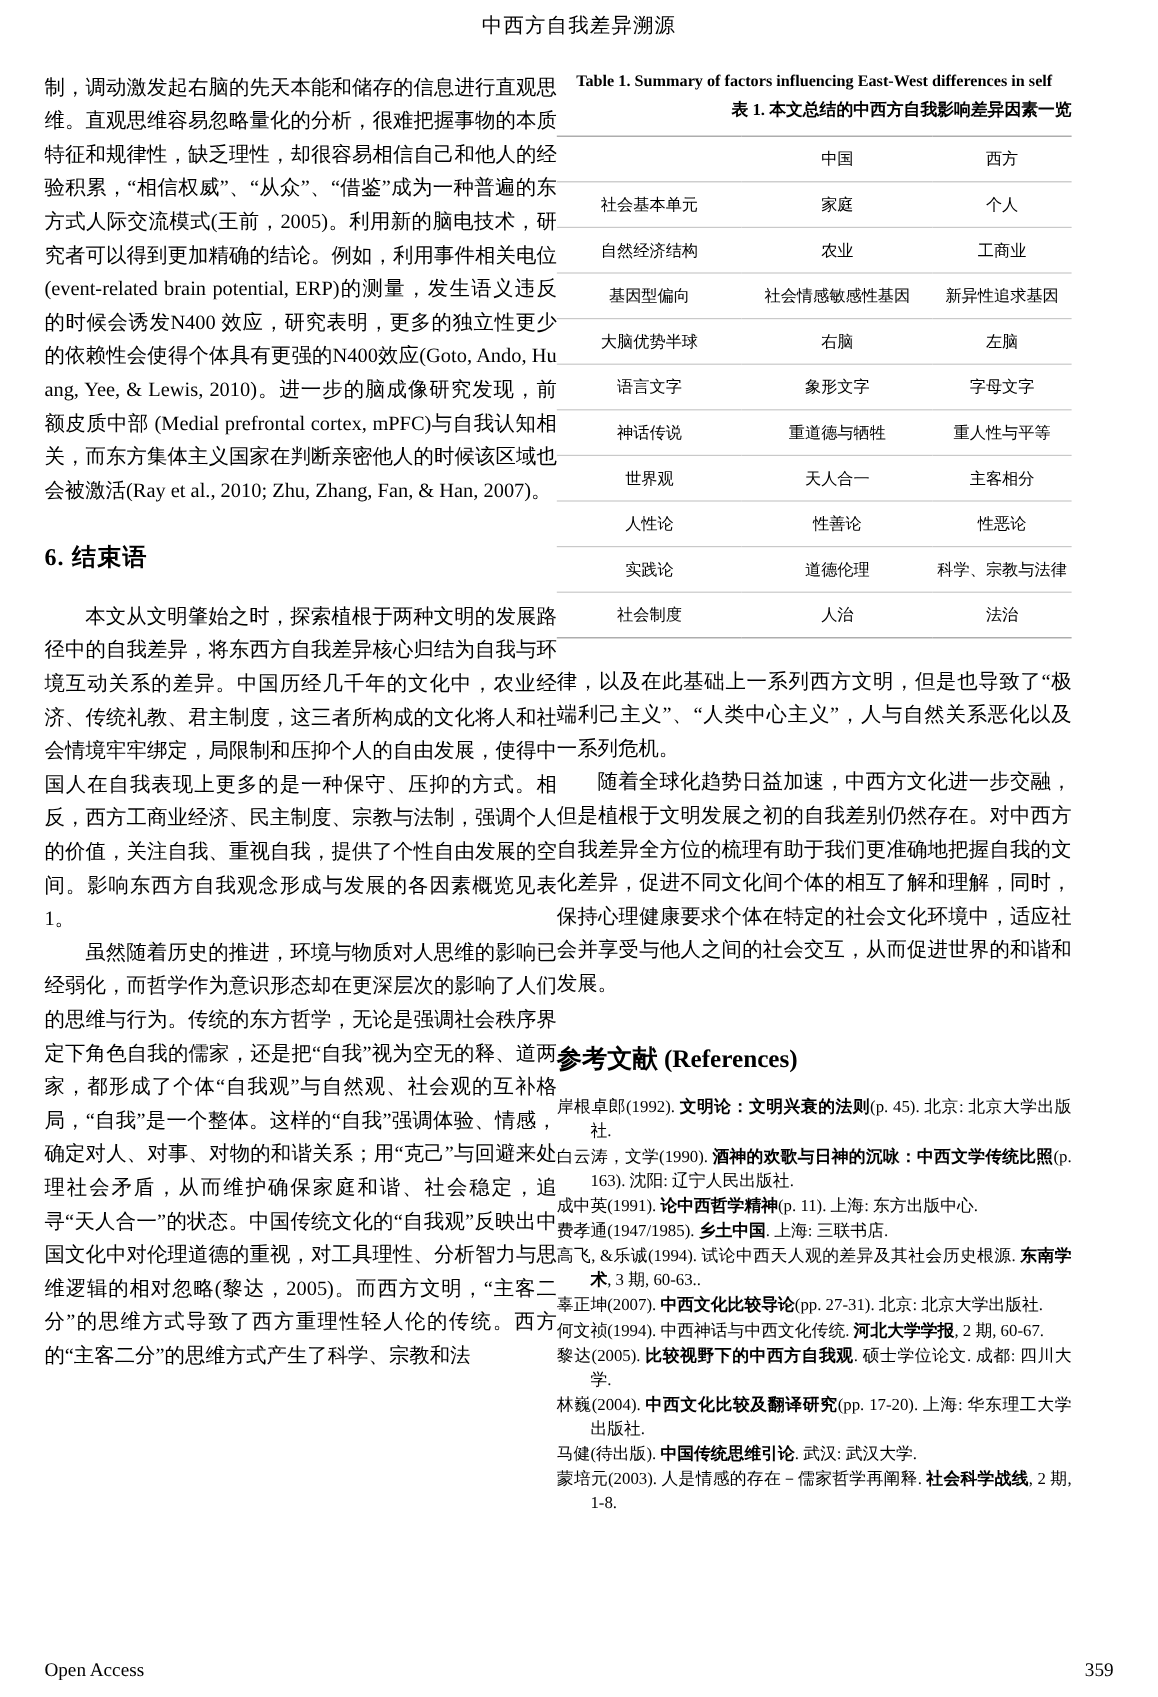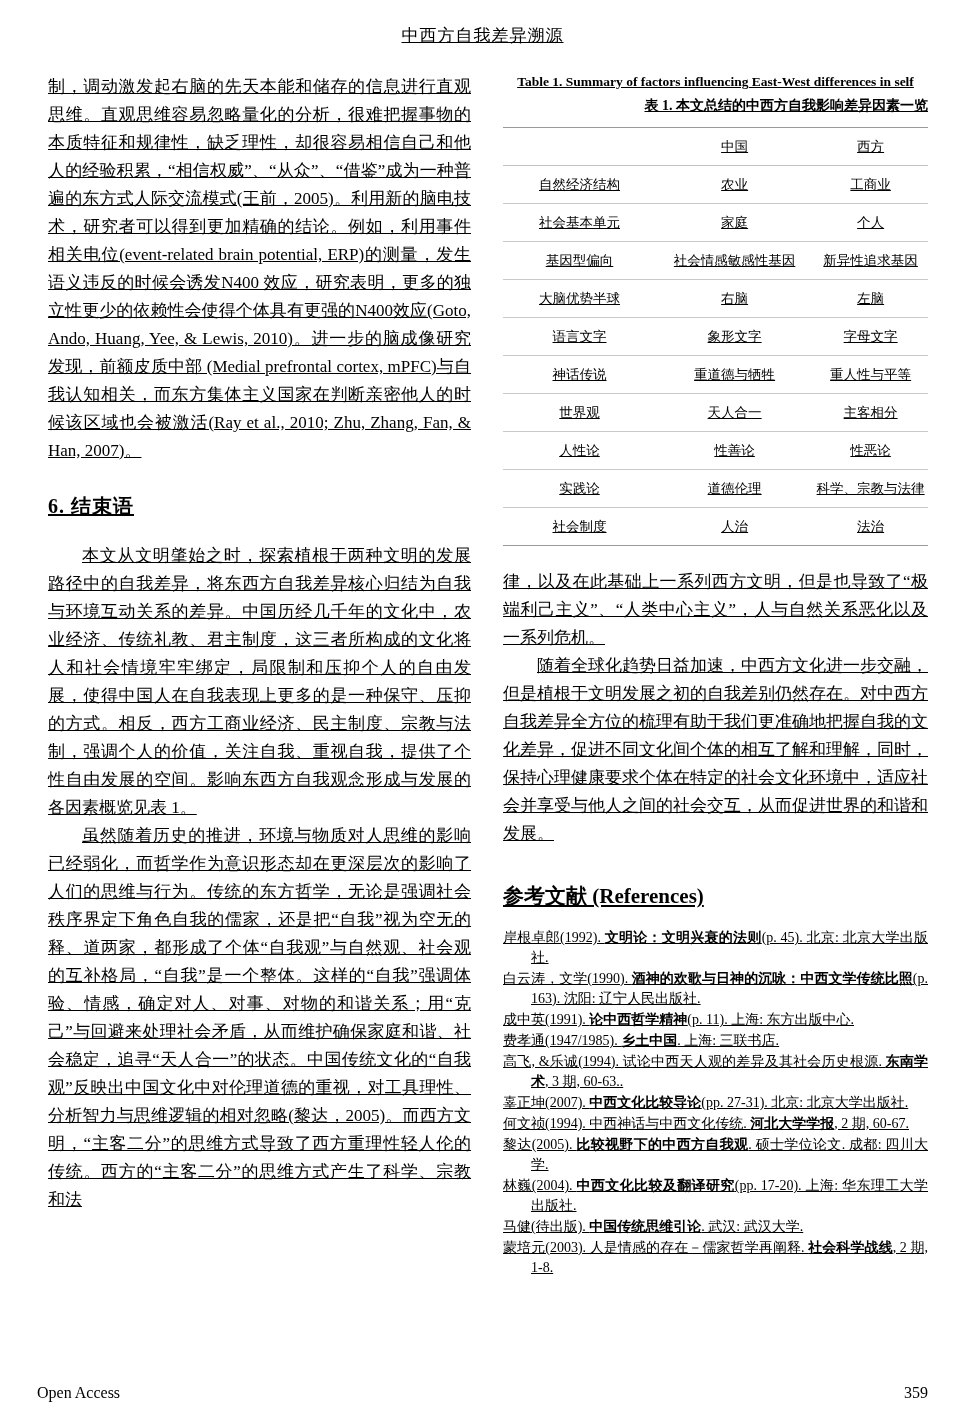--- a/index.html
+++ b/index.html
@@ -1,23 +1,23 @@
 <!DOCTYPE html>
 <html><head>
 <meta charset="utf-8">
 <style>
   * { margin:0; padding:0; box-sizing:border-box; }
   html,body { background:#ffffff; }
   body { font-family:"Liberation Serif","DejaVu Serif",serif; color:#000; }
   .page {
     position:relative; width:965px; height:1414px;
-    background:#fff; padding:22px 37px 0 37px; overflow:hidden;text-decoration:underline;
+    background:#fff; padding:8px 37px 0 37px; overflow:hidden;
   }
   .running-head { text-align:center; font-size:17px; padding-top:2px; letter-spacing:1px; }
-  .columns { display:flex; gap:32px; margin-top:26px;margin-left:11px; }
+  .columns { display:flex; margin-top:26px; }
   .col-left  { width:427px; }
   .col-right { width:429px; }
   .para { font-size:17px; line-height:28px; text-align:justify; word-break:break-all; }
   .para.indent { text-indent:2em; }
   .section-heading {
     font-size:20px; font-weight:bold; margin:28px 0 22px 0; letter-spacing:1px;
   }
   
   .table-block { margin-bottom:22px; }
   .tcap-en { font-size:13.5px; font-weight:bold; text-align:center; line-height:17px; }
@@ -73,28 +73,28 @@
             </colgroup>
           <thead>
               <tr>
                 <th></th>
                 <th>中国</th>
                 <th>西方</th>
               </tr>
             </thead>
           <tbody>
               <tr>
+                <td>社会基本单元</td>
+                <td>家庭</td>
+                <td>个人</td>
+              </tr>
+              <tr>
                 <td>自然经济结构</td>
                 <td>农业</td>
                 <td>工商业</td>
-              </tr>
-              <tr>
-                <td>社会基本单元</td>
-                <td>家庭</td>
-                <td>个人</td>
               </tr>
               <tr>
                 <td>基因型偏向</td>
                 <td>社会情感敏感性基因</td>
                 <td>新异性追求基因</td>
               </tr>
               <tr>
                 <td>大脑优势半球</td>
                 <td>右脑</td>
                 <td>左脑</td>

